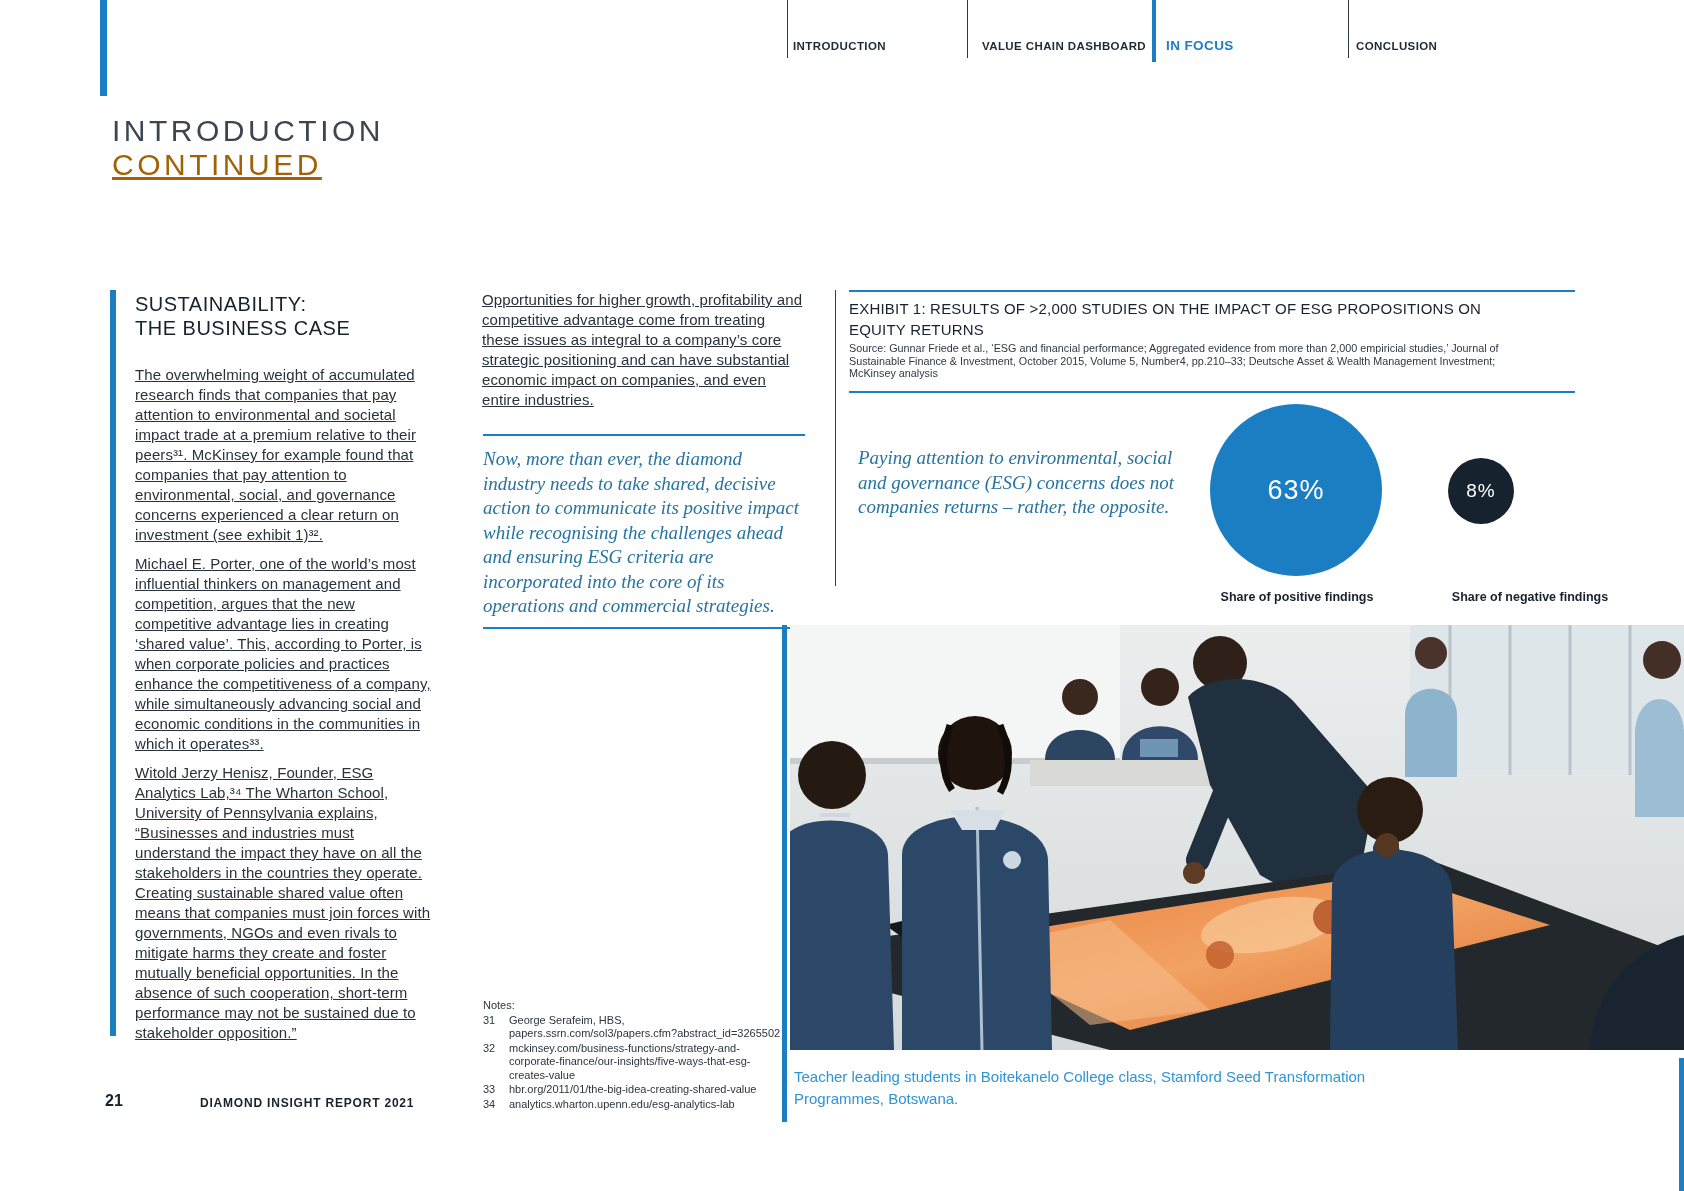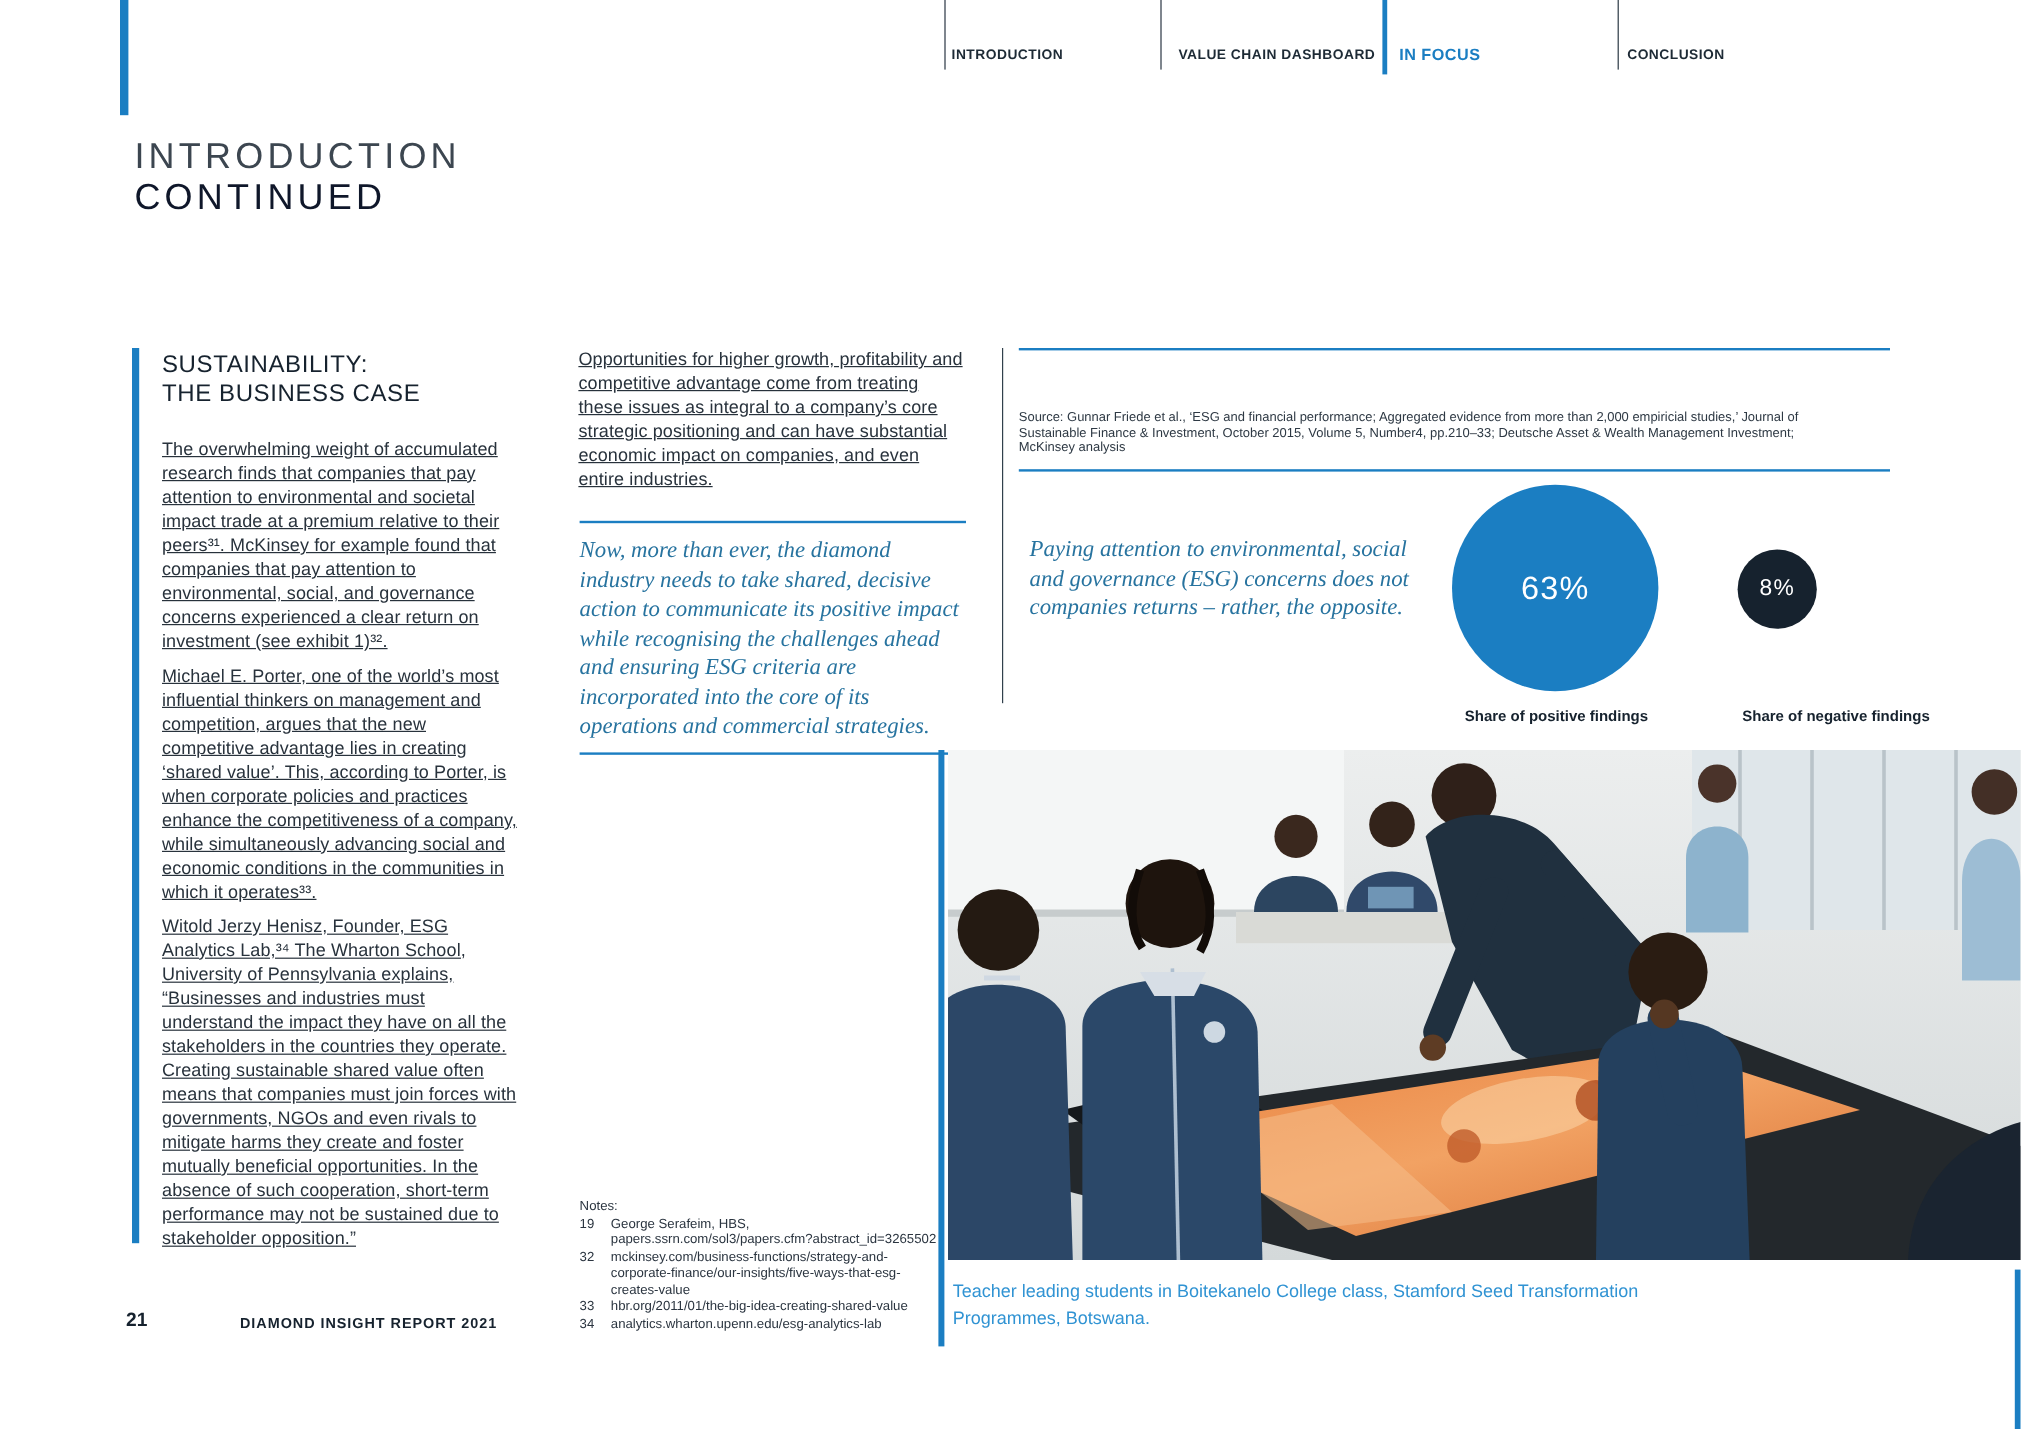--- a/index.html
+++ b/index.html
@@ -10,21 +10,21 @@
   .abs{position:absolute;}
   
   .top-accent{left:100px;top:0;width:7px;height:96px;background:#1b7ec2;}
   .nav-div{top:0;width:1px;height:58px;background:#2b3844;}
   .nav-div.active{width:4px;height:62px;background:#1b7ec2;}
   .nav-label{top:40px;font-size:11.5px;font-weight:bold;letter-spacing:.4px;color:#1d2a35;white-space:nowrap;}
   .nav-label.active{top:38px;font-size:13.5px;color:#1b7ec2;}
   
   .page-title{left:112px;top:114px;font-size:30px;line-height:34px;letter-spacing:3.5px;font-weight:300;}
   .page-title .t1{color:#3c4650;}
-  .page-title .t2{color:#0f172a;}
+  .page-title .t2{color:#a16207;text-decoration:underline;}
   
   .left-bar{left:110px;top:290px;width:6px;height:746px;background:#1b7ec2;}
   .col-heading{left:135px;top:293px;font-size:20px;line-height:23.5px;letter-spacing:.5px;color:#16222e;}
   .body-text{font-size:15px;line-height:20px;color:#28323c;letter-spacing:.1px;text-decoration:underline;}
   .left-paras{left:135px;top:365px;width:298px;}
   .left-paras p{margin:0 0 9px 0;}
   
   .mid-para{left:482px;top:290px;width:324px;}
   .rule{height:2px;background:#1b7ec2;}
   .serif-quote{font-family:"Liberation Serif",serif;font-style:italic;font-size:19px;line-height:24.5px;color:#27739f;}
@@ -86,39 +86,43 @@
   </div>
 
   <div class="abs mid-para body-text">Opportunities for higher growth, profitability and competitive advantage come from treating these issues as integral to a company’s core strategic positioning and can have substantial economic impact on companies, and even entire industries.</div>
   <div class="abs rule" style="left:483px;top:434px;width:322px;"></div>
   <div class="abs mid-quote serif-quote">Now, more than ever, the diamond industry needs to take shared, decisive action to communicate its positive impact while recognising the challenges ahead and ensuring ESG criteria are incorporated into the core of its operations and commercial strategies.</div>
   <div class="abs rule" style="left:483px;top:627px;width:322px;"></div>
 
   <div class="abs notes">
     <div>Notes:</div>
     <div class="note">
-      <span class="note-num">19</span>
+      <span class="note-num">31</span>
       <span class="note-text">George Serafeim, HBS, papers.ssrn.com/sol3/papers.cfm?abstract_id=3265502</span>
     </div>
     <div class="note">
       <span class="note-num">32</span>
       <span class="note-text">mckinsey.com/business-functions/strategy-and-corporate-finance/our-insights/five-ways-that-esg-creates-value</span>
     </div>
     <div class="note">
       <span class="note-num">33</span>
       <span class="note-text">hbr.org/2011/01/the-big-idea-creating-shared-value</span>
     </div>
     <div class="note">
       <span class="note-num">34</span>
       <span class="note-text">analytics.wharton.upenn.edu/esg-analytics-lab</span>
     </div>
   </div>
 
   <div class="abs ex-vline"></div>
   <div class="abs rule" style="left:849px;top:290px;width:726px;"></div>
+  <div class="abs ex-title">
+    <div>EXHIBIT 1: RESULTS OF &gt;2,000 STUDIES ON THE IMPACT OF ESG PROPOSITIONS ON</div>
+    <div>EQUITY RETURNS</div>
+  </div>
   <div class="abs ex-source">Source: Gunnar Friede et al., ‘ESG and financial performance; Aggregated evidence from more than 2,000 empiricial studies,’ Journal of Sustainable Finance &amp; Investment, October 2015, Volume 5, Number4, pp.210–33; Deutsche Asset &amp; Wealth Management Investment; McKinsey analysis</div>
   <div class="abs rule" style="left:849px;top:391px;width:726px;"></div>
   <div class="abs ex-quote serif-quote">Paying attention to environmental, social and governance (ESG) concerns does not companies returns – rather, the opposite.</div>
 
   <div class="abs circle circle-pos">
     <span>63%</span>
   </div>
   <div class="abs circle circle-neg">
     <span>8%</span>
   </div>

